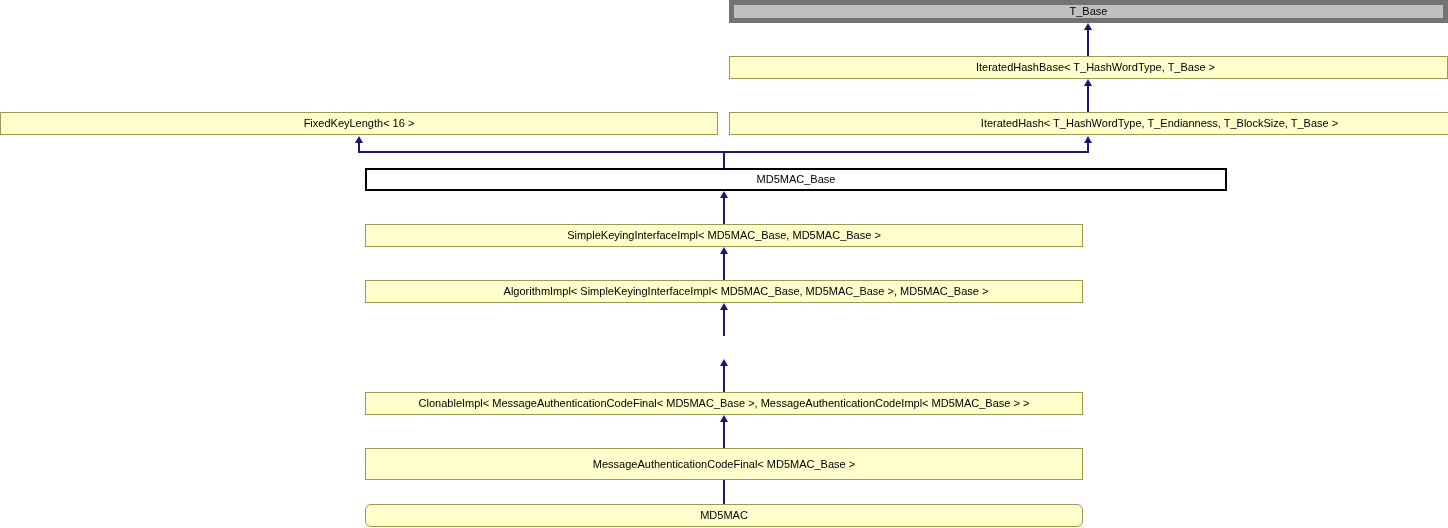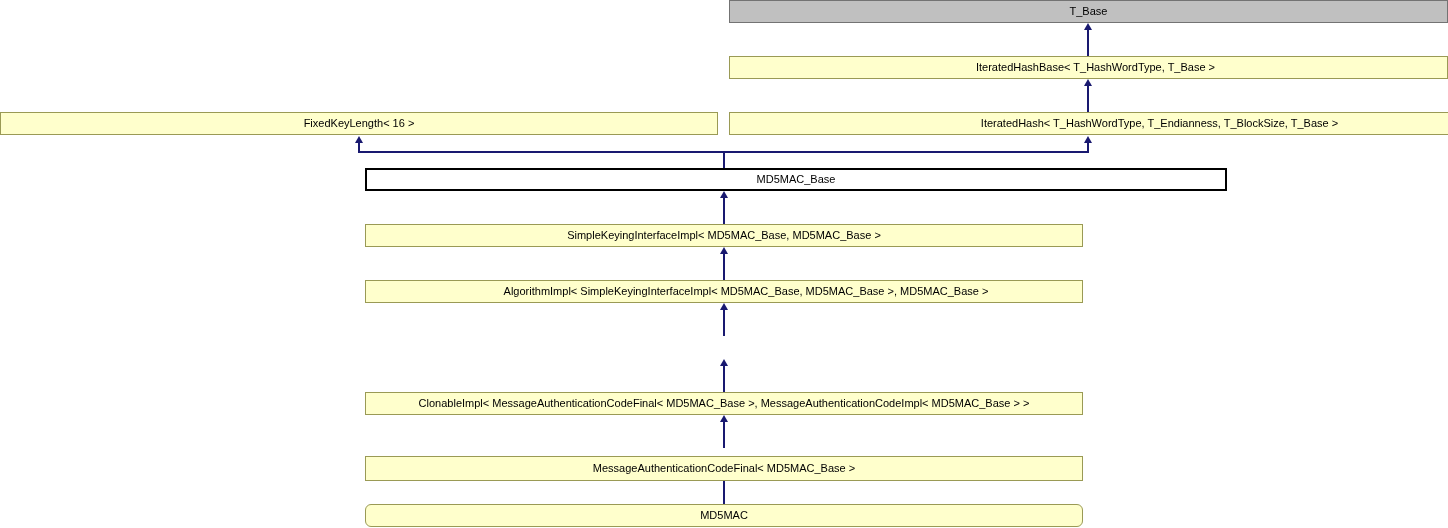--- a/index.html
+++ b/index.html
@@ -21,21 +21,21 @@
     line-height: 11px;
     color: #000000;
     background: #ffffcc;
     border: 1px solid #9a9a55;
     white-space: nowrap;
     overflow: hidden;
     cursor: pointer;
   }
   .node.base {
     background: #c0c0c0;
-    border: 1px solid #737373;
+    border: 5px solid #737373;
     cursor: default;
   }
   .node.current {
     background: #ffffff;
     border: 2px solid #000000;
     cursor: default;
   }
   .vline, .hline {
     position: absolute;
     background: #191970;
@@ -97,17 +97,17 @@
 
   <div class="node current" style="left:365px; top:168px; width:862px; height:23px;">MD5MAC_Base</div>
 
   <div class="node" style="left:365px; top:224px; width:718px; height:23px;">SimpleKeyingInterfaceImpl&lt; MD5MAC_Base, MD5MAC_Base &gt;</div>
 
   <div class="node" style="left:365px; top:280px; width:718px; height:23px;padding-left:44px;">AlgorithmImpl&lt; SimpleKeyingInterfaceImpl&lt; MD5MAC_Base, MD5MAC_Base &gt;, MD5MAC_Base &gt;</div>
 
 
   <div class="node" style="left:365px; top:392px; width:718px; height:23px;">ClonableImpl&lt; MessageAuthenticationCodeFinal&lt; MD5MAC_Base &gt;, MessageAuthenticationCodeImpl&lt; MD5MAC_Base &gt; &gt;</div>
 
-  <div class="node" style="left:365px; top:448px; width:718px; height:25px;margin-top:8px;">MessageAuthenticationCodeFinal&lt; MD5MAC_Base &gt;</div>
+  <div class="node" style="left:365px; top:448px; width:718px; height:32px;">MessageAuthenticationCodeFinal&lt; MD5MAC_Base &gt;</div>
 
   <div class="node" style="left:365px; top:504px; width:718px; height:23px;border-radius:6px;">MD5MAC</div>
 
 </div>
 
 </body></html>

